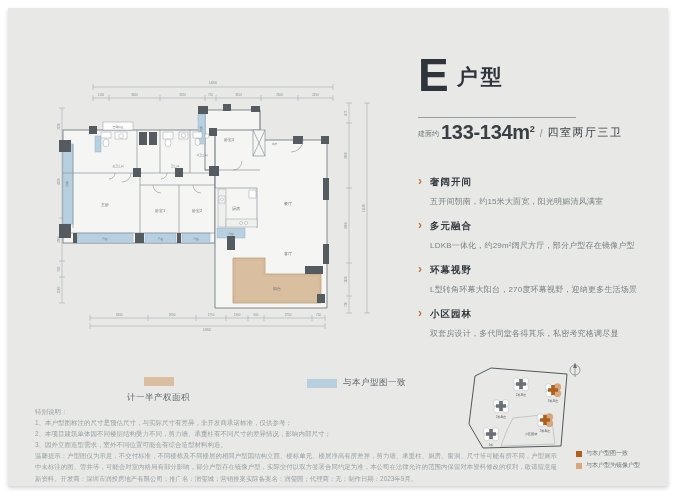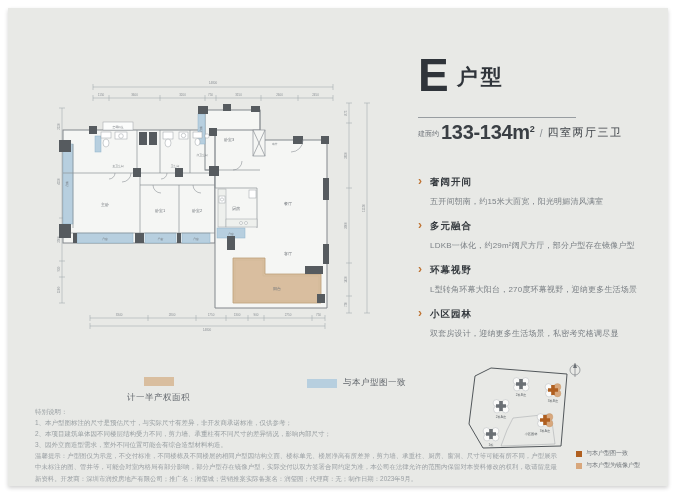--- a/index.html
+++ b/index.html
@@ -252,21 +252,21 @@
       <div class="d">LDKB一体化，约29m²阔尺方厅，部分户型存在镜像户型</div>
     </div>
     <div class="fi">
       <span class="mk">›</span>
       <div class="t">环幕视野</div>
       <div class="d">L型转角环幕大阳台，270度环幕视野，迎纳更多生活场景</div>
     </div>
     <div class="fi">
       <span class="mk">›</span>
       <div class="t">小区园林</div>
-      <div class="d">双套房设计，迎纳更多生活场景，私密考究格调尽显</div>
+      <div class="d">双套房设计，多代同堂各得其乐，私密考究格调尽显</div>
     </div>
   </div>
 
   <div class="abs lg" style="left:119px;top:369px;flex-direction:column;">
     <span class="sw sw-tan"></span>
     <span class="lb">计一半产权面积</span>
   </div>
   <div class="abs lg" style="left:299px;top:369px;">
     <span class="sw sw-blue"></span>
     <span class="lb">与本户型图一致</span>

